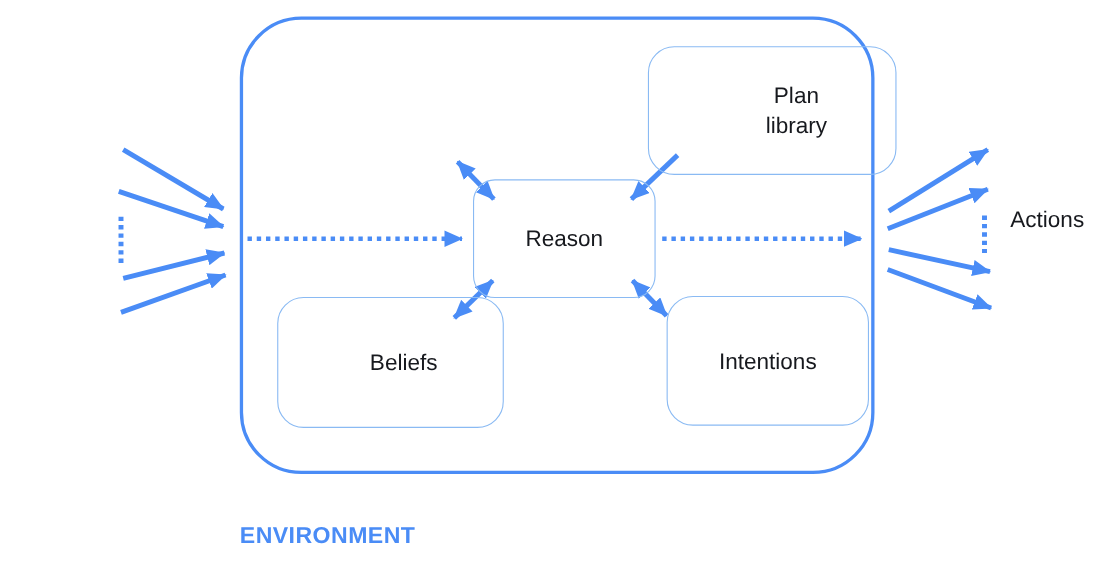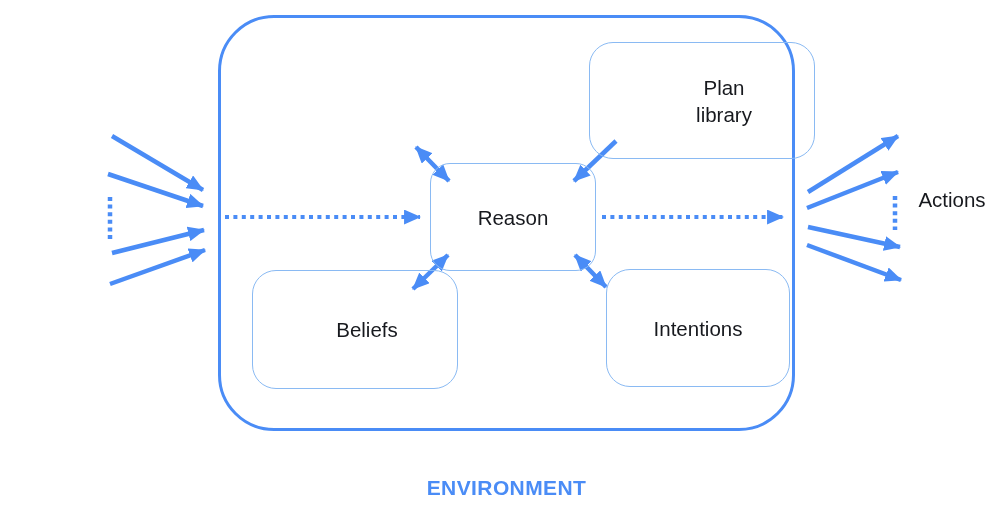--- a/index.html
+++ b/index.html
@@ -75,21 +75,21 @@
     height: 26px;
   }
   .label-perceive { left: 8px;   top: 204px; width: 96px; }
   .label-actions  { left: 910px; top: 187px; width: 84px; }
 
   .env-label {
     position: absolute;
     left: 218px;
     top: 476px;
     width: 577px;
-    text-align: center;
+    text-align: left;
     font-size: 21px;
     font-weight: 700;
     letter-spacing: 0.4px;
     color: var(--accent);
   }
 </style>
 </head>
 <body>
 
 <div class="stage">

